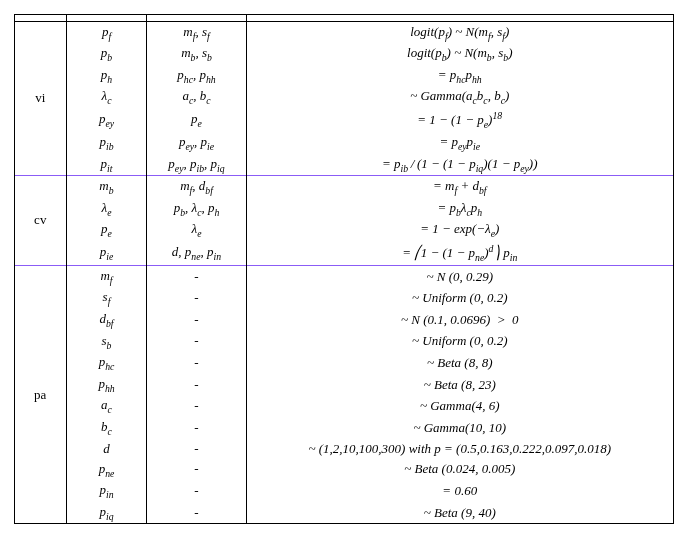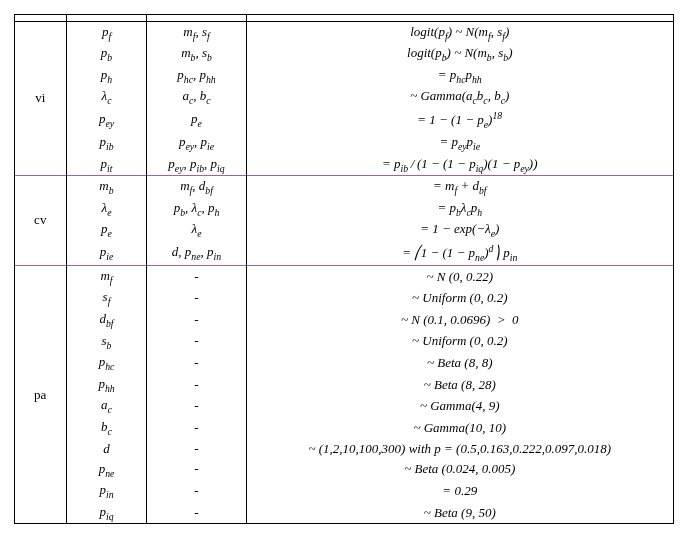--- a/index.html
+++ b/index.html
@@ -120,21 +120,21 @@
         </tr>
         <tr>
           <td><span class="math">p<sub>ie</sub></span></td>
           <td><span class="math">d, p<sub>ne</sub>, p<sub>in</sub></span></td>
           <td class="dist-col"><span class="math">= ⎛1 − (1 − p<sub>ne</sub>)<sup>d</sup>⎞ p<sub>in</sub></span></td>
         </tr>
         <tr class="section-border-top">
           <td rowspan="12" style="vertical-align: middle;">pa</td>
           <td><span class="math">m<sub>f</sub></span></td>
           <td>-</td>
-          <td class="dist-col"><span class="math">~ N (0, 0.22)</span></td>
+          <td class="dist-col"><span class="math">~ N (0, 0.29)</span></td>
         </tr>
         <tr>
           <td><span class="math">s<sub>f</sub></span></td>
           <td>-</td>
           <td class="dist-col"><span class="math">~ Uniform (0, 0.2)</span></td>
         </tr>
         <tr>
           <td><span class="math">d<sub>bf</sub></span></td>
           <td>-</td>
           <td class="dist-col"><span class="math">~ N (0.1, 0.0696) &nbsp;&gt;&nbsp; 0</span></td>
@@ -145,47 +145,47 @@
           <td class="dist-col"><span class="math">~ Uniform (0, 0.2)</span></td>
         </tr>
         <tr>
           <td><span class="math">p<sub>hc</sub></span></td>
           <td>-</td>
           <td class="dist-col"><span class="math">~ Beta (8, 8)</span></td>
         </tr>
         <tr>
           <td><span class="math">p<sub>hh</sub></span></td>
           <td>-</td>
-          <td class="dist-col"><span class="math">~ Beta (8, 28)</span></td>
+          <td class="dist-col"><span class="math">~ Beta (8, 23)</span></td>
         </tr>
         <tr>
           <td><span class="math">a<sub>c</sub></span></td>
           <td>-</td>
-          <td class="dist-col"><span class="math">~ Gamma(4, 9)</span></td>
+          <td class="dist-col"><span class="math">~ Gamma(4, 6)</span></td>
         </tr>
         <tr>
           <td><span class="math">b<sub>c</sub></span></td>
           <td>-</td>
           <td class="dist-col"><span class="math">~ Gamma(10, 10)</span></td>
         </tr>
         <tr>
           <td><span class="math">d</span></td>
           <td>-</td>
           <td class="dist-col"><span class="math">~ (1,2,10,100,300) with p = (0.5,0.163,0.222,0.097,0.018)</span></td>
         </tr>
         <tr>
           <td><span class="math">p<sub>ne</sub></span></td>
           <td>-</td>
           <td class="dist-col"><span class="math">~ Beta (0.024, 0.005)</span></td>
         </tr>
         <tr>
           <td><span class="math">p<sub>in</sub></span></td>
           <td>-</td>
-          <td class="dist-col"><span class="math">= 0.29</span></td>
+          <td class="dist-col"><span class="math">= 0.60</span></td>
         </tr>
         <tr>
           <td><span class="math">p<sub>iq</sub></span></td>
           <td>-</td>
-          <td class="dist-col"><span class="math">~ Beta (9, 50)</span></td>
+          <td class="dist-col"><span class="math">~ Beta (9, 40)</span></td>
         </tr>
       </tbody>
   </table>
 </div>
 
 </body></html>

